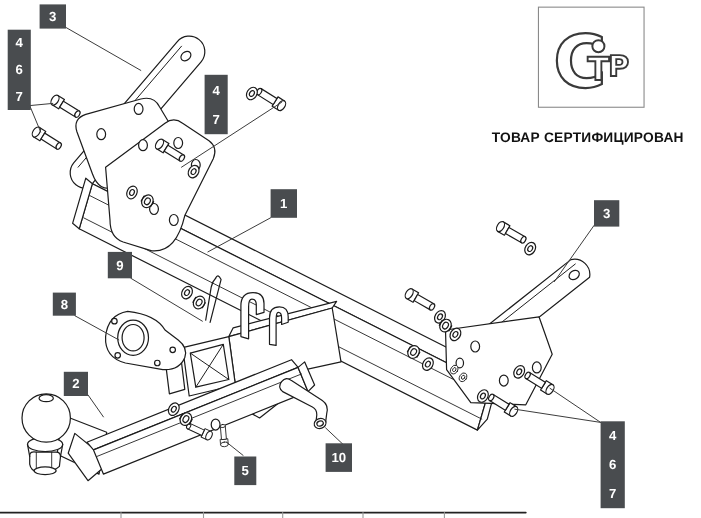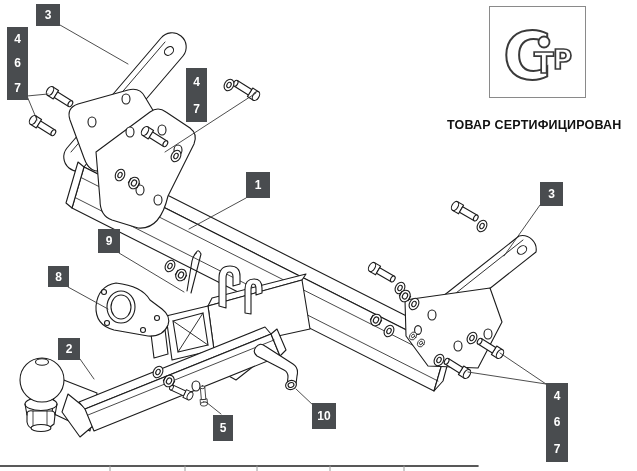--- a/index.html
+++ b/index.html
@@ -220,21 +220,21 @@
   <div class="co" style="left:540px;top:182px;width:23px;height:24px;">3</div>
 
   <div class="co" style="left:98px;top:229px;width:22px;height:24px;">9</div>
 
   <div class="co" style="left:48px;top:266px;width:21px;height:21px;">8</div>
 
   <div class="co" style="left:58px;top:338px;width:22px;height:22px;">2</div>
 
   <div class="co" style="left:213px;top:415px;width:20px;height:26px;">5</div>
 
-  <div class="co" style="left:312px;top:403px;width:24px;height:26px;">10</div>
+  <div class="co" style="left:296px;top:403px;width:24px;height:26px;">10</div>
 
   <div class="co-bar" style="left:546px;top:383px;width:22px;height:79px;">
     <span>4</span>
     <span>6</span>
     <span>7</span>
   </div>
 
   <div id="logo-box">
     <svg width="95" height="90" viewBox="0 0 95 90">
       <text x="13" y="72" font-size="66" font-weight="bold" fill="#fff" stroke="#3a3a3a" stroke-width="2" font-family="DejaVu Sans, sans-serif">С</text>

